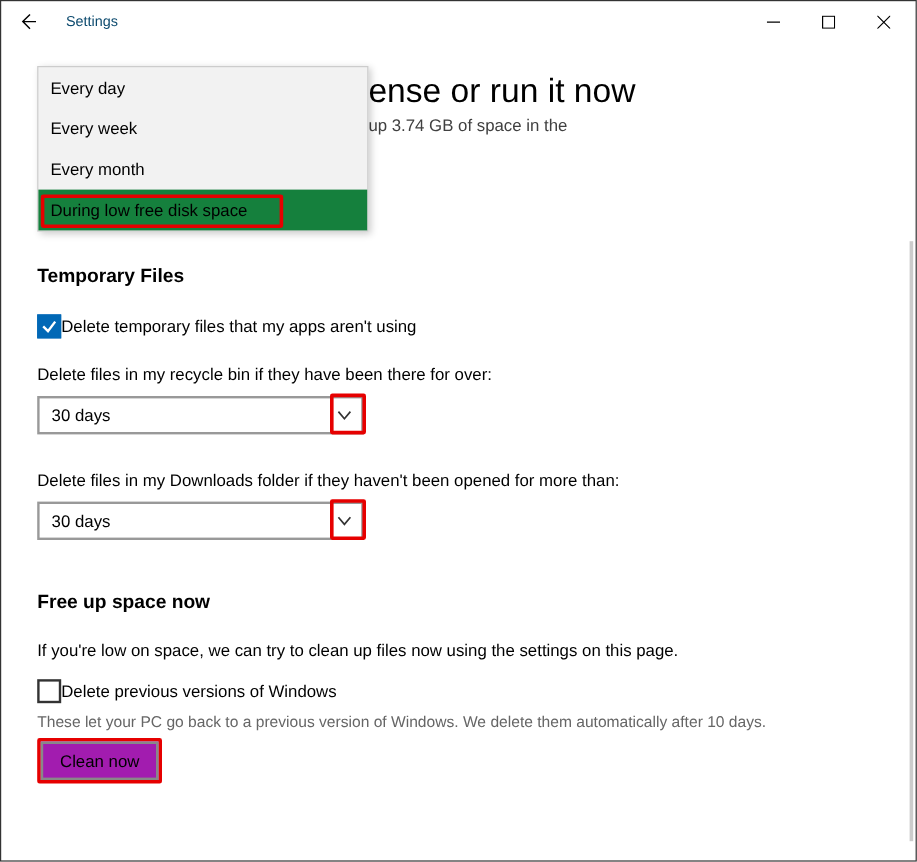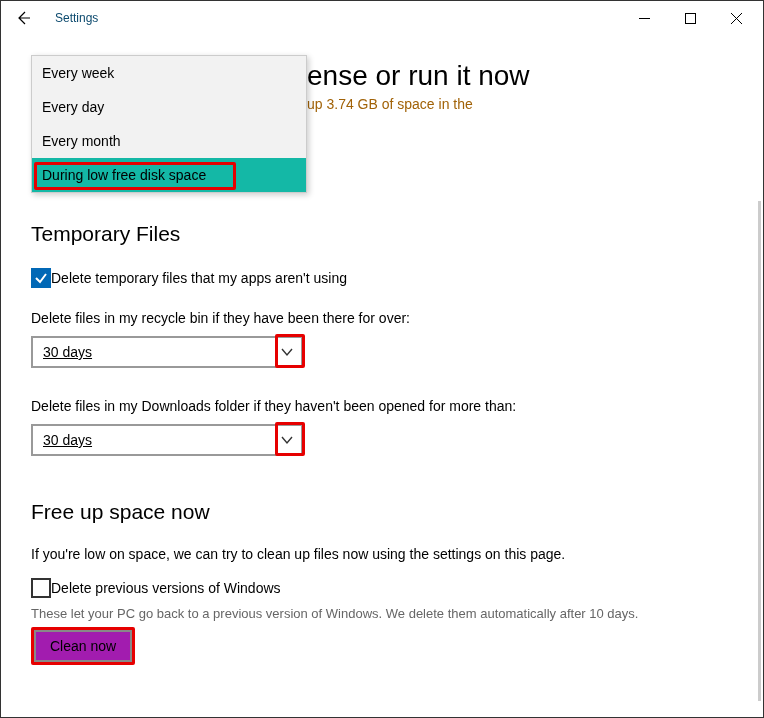--- a/index.html
+++ b/index.html
@@ -42,26 +42,26 @@
       padding: 25px 30px 0 30px;
       position: relative;
     }
     .page-title {
       font-size: 28px;
       font-weight: 400;
       margin-bottom: 4px;
     }
     .page-sub {
       font-size: 14px;
-      color: #a16207;
+      color: #404040;
       margin-bottom: 28px;
     }
     .section-heading {
-      font-size: 21px;
-      font-weight: 400;
+      font-size: 16px;
+      font-weight: 700;
       margin-top: 40px;
       margin-bottom: 22px;
     }
     .chk-row {
       display: flex;
       align-items: center;
       margin-bottom: 22px;
     }
     .chk {
       width: 20px;
@@ -85,21 +85,20 @@
     .dropdown {
       width: 272px;
       height: 32px;
       border: 2px solid #999;
       display: flex;
       align-items: center;
       padding-left: 10px;
       position: relative;
       font-size: 14px;
       margin-bottom: 10px;
-      text-decoration: underline;
     }
     .dd-arrow {
       position: absolute;
       right: 2px;
       top: 2px;
       width: 24px;
       height: 24px;
       display: flex;
       align-items: center;
       justify-content: center;
@@ -144,21 +143,21 @@
       background: #f2f2f2;
       border: 1px solid #ccc;
       box-shadow: 2px 2px 6px rgba(0,0,0,0.2);
       z-index: 10;
     }
     .dd-item {
       padding: 9px 10px;
       font-size: 14px;
     }
     .dd-item.sel {
-      background: #14b8a6;
+      background: #15803d;
     }
     .dd-item-red {
       position: absolute;
       left: 2px;
       bottom: 2px;
       border: 3px solid #e60000;
       border-radius: 2px;
       padding: 0;
       pointer-events: none;
       width: 202px;
@@ -196,22 +195,22 @@
     </div>
     <div class="win-btn">
       <svg width="11" height="11">
           <path d="M0 0 L11 11 M11 0 L0 11" stroke="#000" stroke-width="1"></path>
         </svg>
     </div>
   </div>
 </div>
 
 <div class="dd-menu">
+  <div class="dd-item">Every day</div>
   <div class="dd-item">Every week</div>
-  <div class="dd-item">Every day</div>
   <div class="dd-item">Every month</div>
   <div class="dd-item sel">During low free disk space</div>
   <div class="dd-item-red"></div>
 </div>
 
 <div class="content">
   <div class="page-title" style="padding-left:276px;">ense or run it now</div>
   <div class="page-sub" style="padding-left:276px;">up 3.74 GB of space in the</div>
 
   

